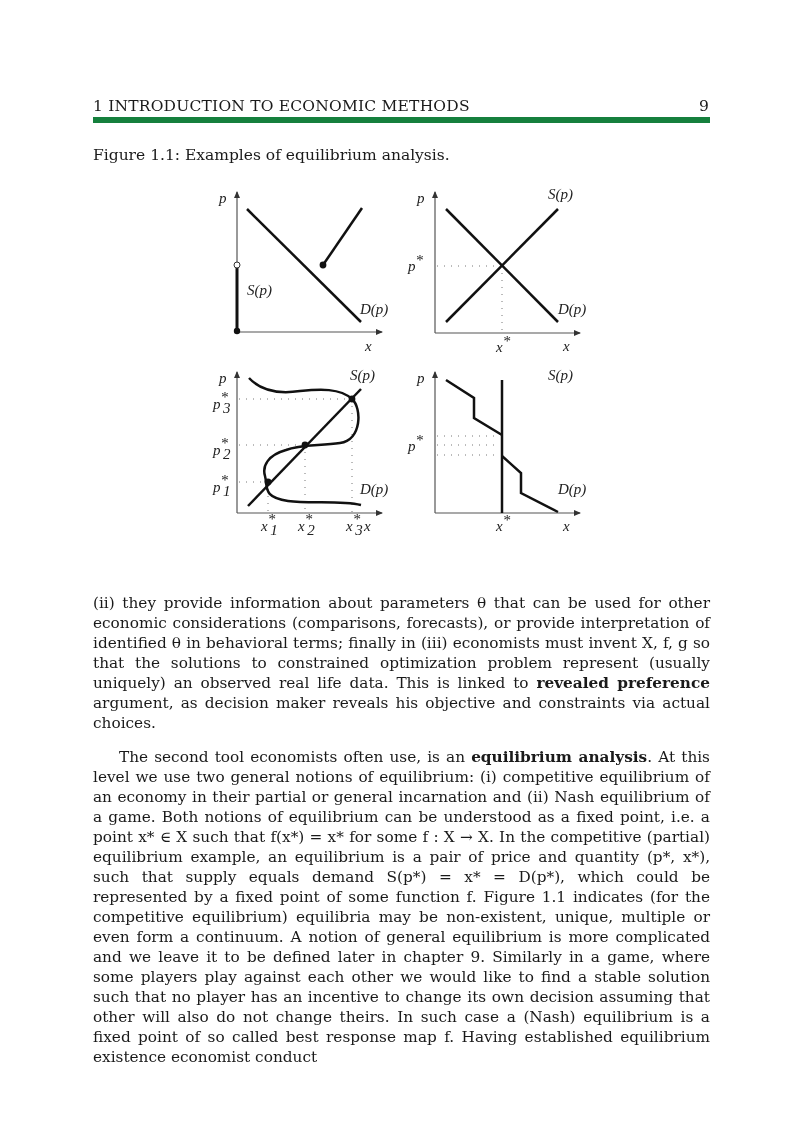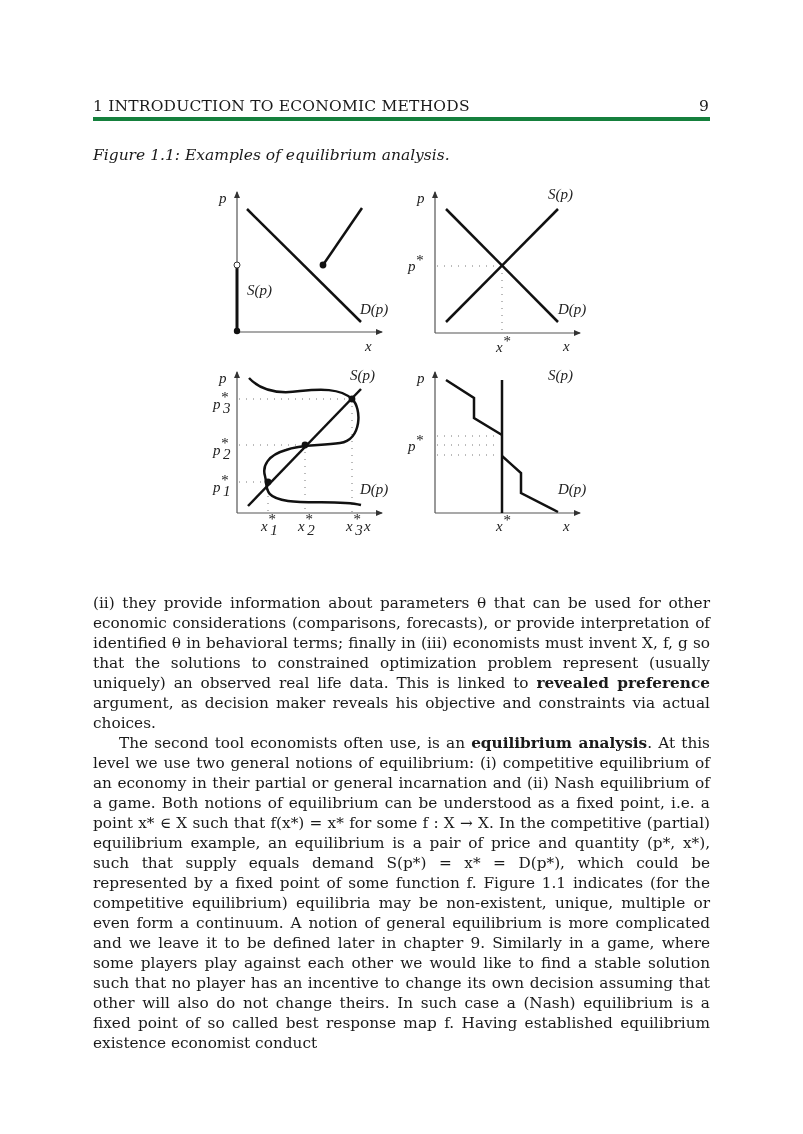--- a/index.html
+++ b/index.html
@@ -1,28 +1,28 @@
 <!DOCTYPE html>
 <html><head>
 <meta charset="utf-8">
 <style>
   html, body { margin: 0; padding: 0; background: #ffffff; }
   body { width: 803px; height: 1134px; position: relative; overflow: hidden;
          font-family: "DejaVu Serif", "Liberation Serif", serif; color: #1a1a1a; }
   .header { position: absolute; left: 93px; top: 97px; width: 617px; height: 20px;
-            border-bottom: 4px solid #15803d; font-size: 15.5px; letter-spacing: 0.2px; }
+            border-bottom: 6px solid #15803d; font-size: 15.5px; letter-spacing: 0.2px; }
   .header .title { position: absolute; left: 0; top: 0; }
   .header .pageno { position: absolute; right: 1px; top: 0; }
-  .caption { position: absolute; left: 93px; top: 146px; font-size: 15.5px; font-style: italic; }
+  .caption { position: absolute; left: 93px; top: 146px; font-size: 15.5px; }
   svg.fig { position: absolute; left: 0; top: 0; }
   svg text { font-family: "Liberation Serif", "DejaVu Serif", serif; font-style: italic; font-size: 15px; fill: #222; }
   .body-text { position: absolute; left: 93px; top: 593px; width: 617px;
                font-size: 15.3px; line-height: 20px; text-align: justify; }
   .body-text p { margin: 0; }
-  .body-text p.indent { text-indent: 26px; margin-top: 0; }
+  .body-text p.indent { text-indent: 26px; margin-top: 14px; }
   .body-text b { font-weight: bold; }
 </style>
 </head>
 <body>
 
 <div class="header">
   <span class="title">1  INTRODUCTION TO ECONOMIC METHODS</span>
   <span class="pageno">9</span>
 </div>
 

